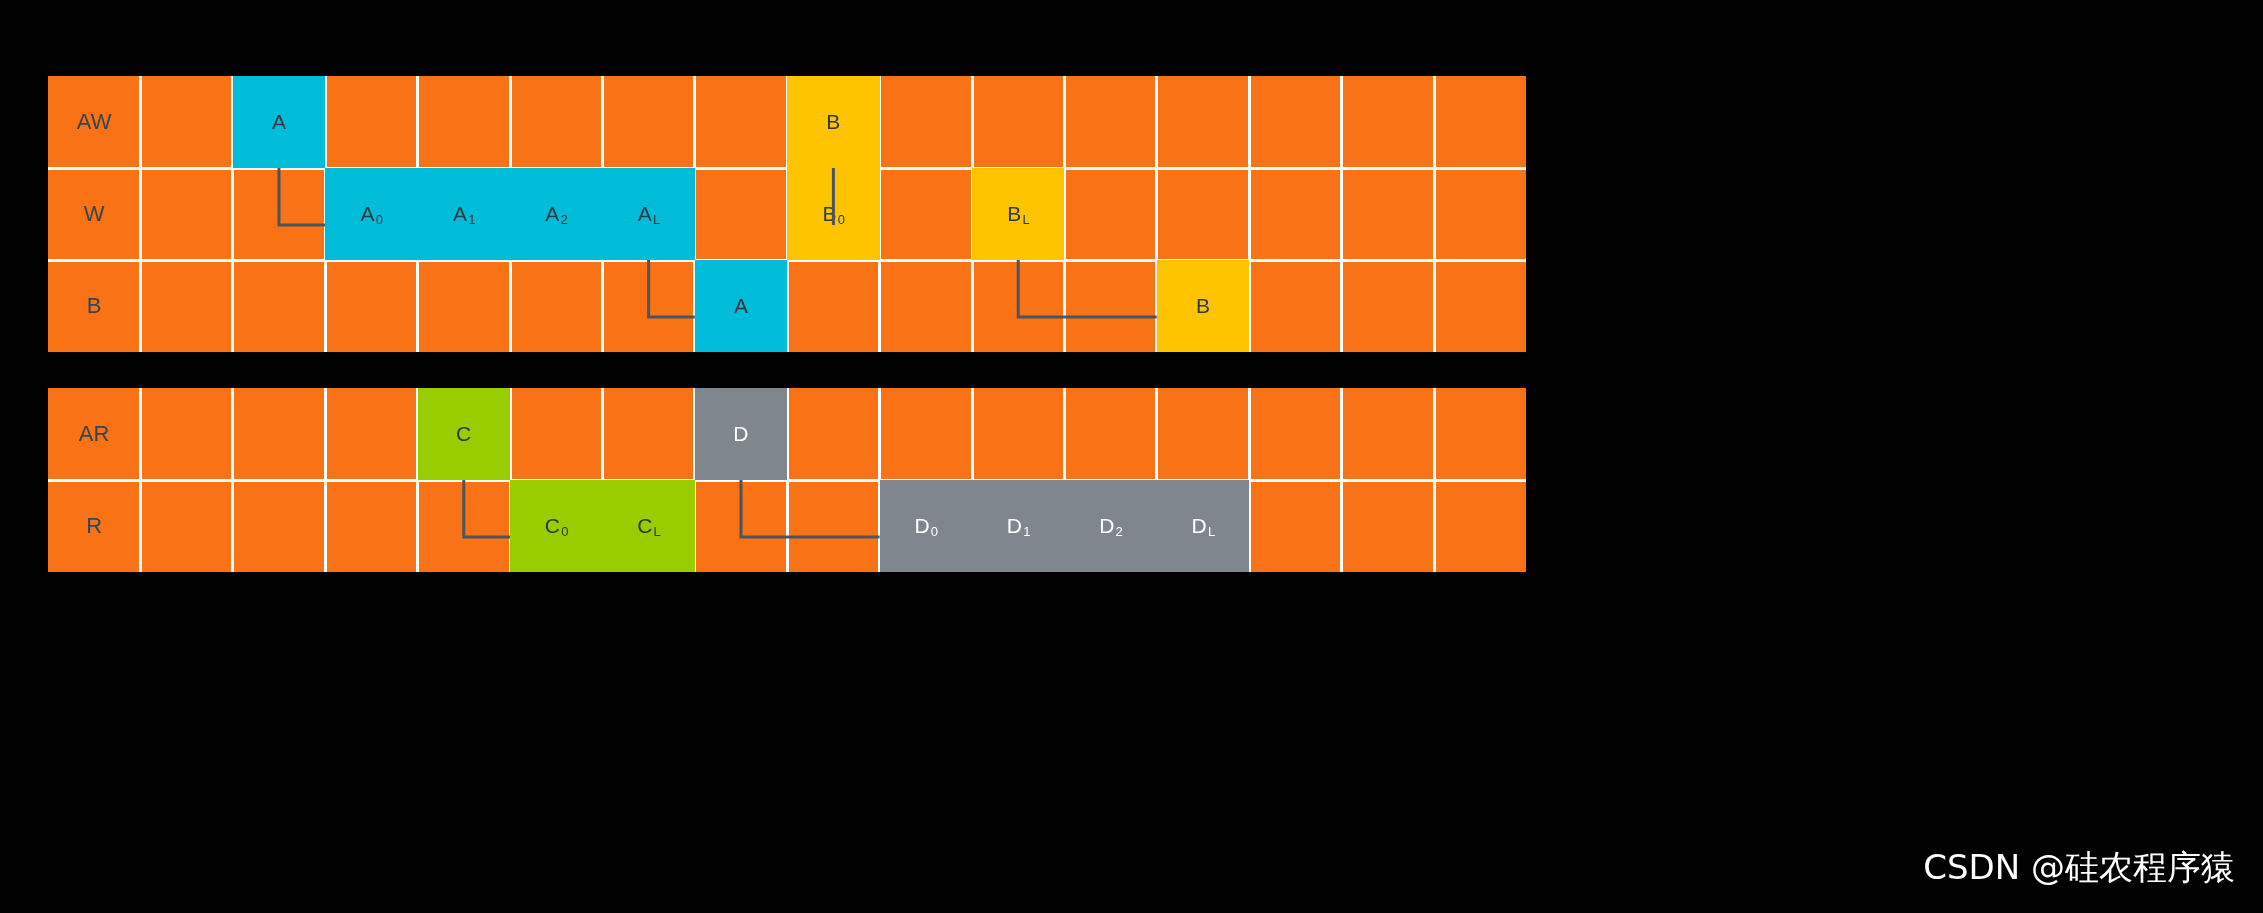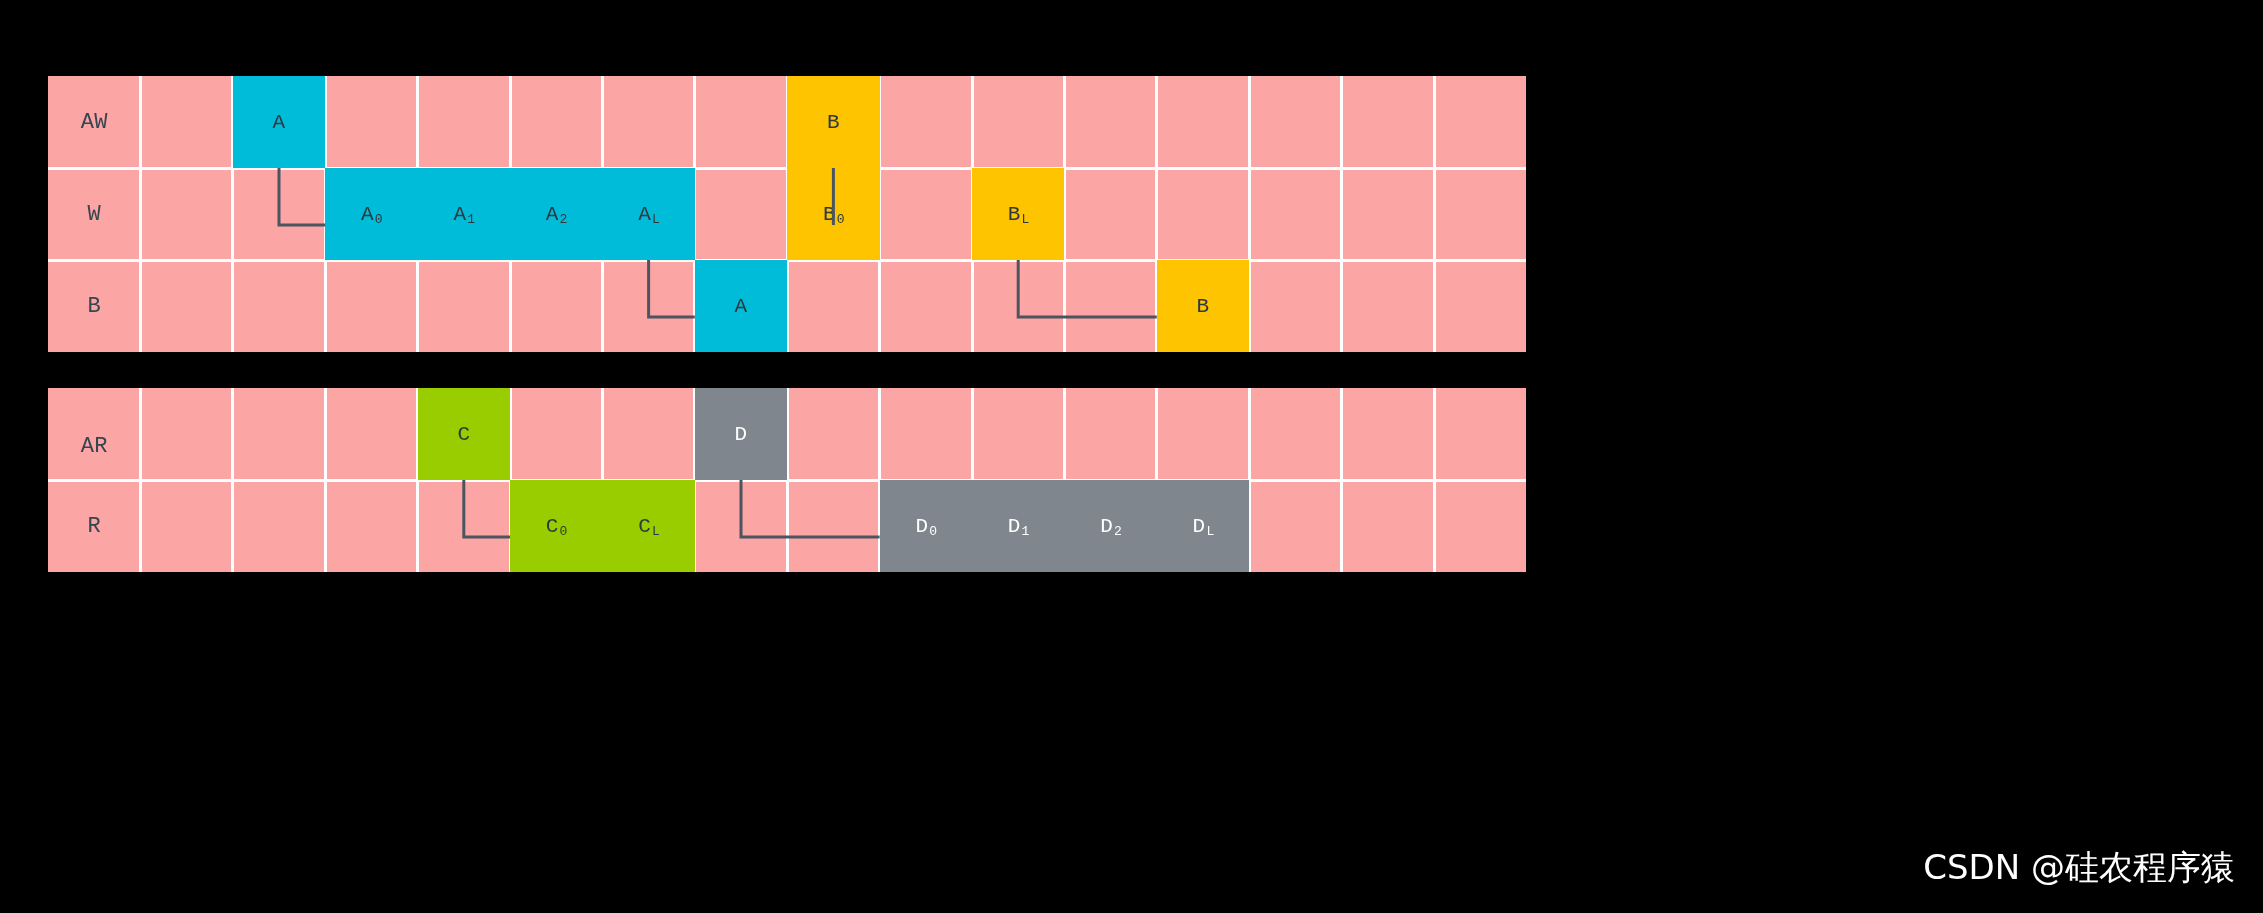--- a/index.html
+++ b/index.html
@@ -1,19 +1,19 @@
 <!DOCTYPE html>
 <html><head>
 <meta charset="utf-8">
 <style>
   html,body{margin:0;padding:0;background:#000;}
   body{width:2263px;height:913px;position:relative;overflow:hidden;
        font-family:"Liberation Sans","DejaVu Sans",sans-serif;}
 
-  .panel{position:absolute;background:#fca5a5;font-family:Liberation Mono, monospace;}
+  .panel{position:absolute;background:#f97316;}
   .grid{position:absolute;inset:0;}
 
   
   .vline{position:absolute;top:0;bottom:0;width:3px;background:#ffffff;}
   
   .hline{position:absolute;left:0;right:0;height:3px;background:#ffffff;}
 
   .cell{position:absolute;display:flex;align-items:center;justify-content:center;
         font-size:21px;color:#36454f;letter-spacing:.2px;}
   .cell.lbl{color:#36454f;font-size:22px;}
@@ -117,21 +117,21 @@
         <div class="vline" style="left: 737.7px;"></div>
         <div class="vline" style="left: 830.1px;"></div>
         <div class="vline" style="left: 922.5px;"></div>
         <div class="vline" style="left: 1014.9px;"></div>
         <div class="vline" style="left: 1107.3px;"></div>
         <div class="vline" style="left: 1199.7px;"></div>
         <div class="vline" style="left: 1292.1px;"></div>
         <div class="vline" style="left: 1384.5px;"></div>
         <div class="hline" style="top: 90.5px;"></div>
       </div>
-      <div class="cell lbl" style="left: 0px; top: 12px; width: 92.4px; height: 92px;">AR</div>
+      <div class="cell lbl" style="left: 0px; top: 0px; width: 92.4px; height: 92px;">AR</div>
       <div class="cell filled" style="left: 369.6px; top: 0px; width: 92.4px; height: 92px; background: rgb(154, 205, 0);">
         <span>C</span>
       </div>
       <div class="cell filled gray" style="left: 646.8px; top: 0px; width: 92.4px; height: 92px; background: rgb(127, 134, 142);">
         <span>D</span>
       </div>
       <div class="cell lbl" style="left: 0px; top: 92px; width: 92.4px; height: 92px;">R</div>
       <div class="cell filled" style="left: 462px; top: 92px; width: 92.4px; height: 92px; background: rgb(154, 205, 0);">
         <span>C</span>
         <sub>0</sub>

